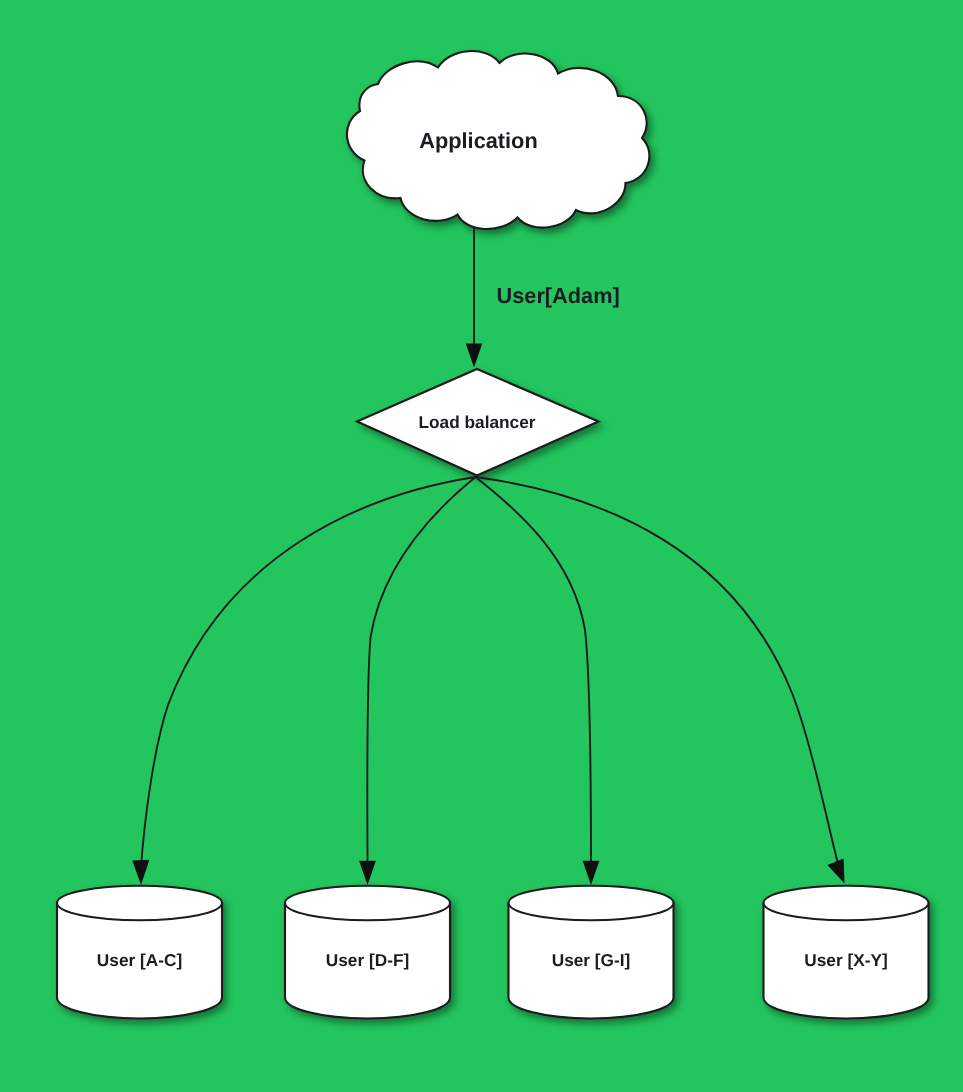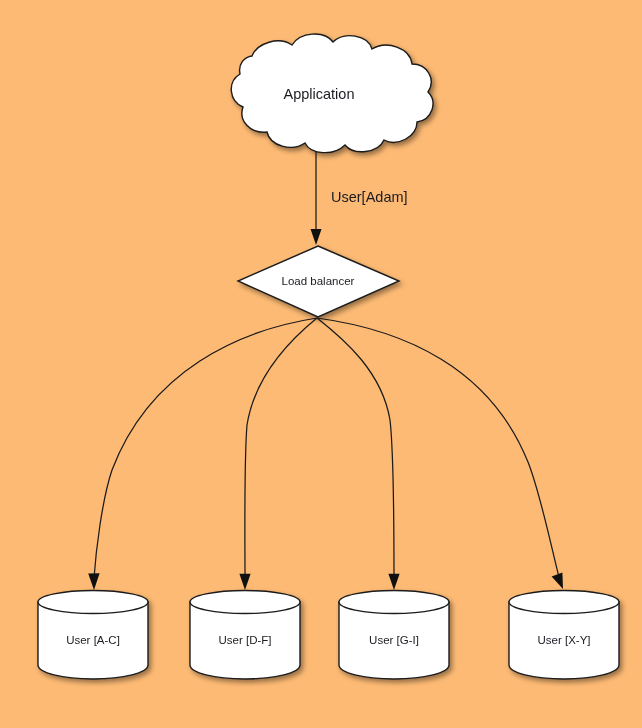--- a/index.html
+++ b/index.html
@@ -56,21 +56,21 @@
     stroke-width: 1.25;
   }
   .arrow-head {
     fill: #101010;
     stroke: none;
   }
 </style>
 </head>
 <body>
 
-<div id="canvas" style="background: #fdba74;">
+<div id="canvas" style="background: #22c55e; font-weight: bold;">
 
   <svg id="diagram-svg" viewBox="0 0 642 728">
     <defs>
       <filter id="softshadow" x="-30%" y="-30%" width="170%" height="170%">
         <feDropShadow dx="2.5" dy="3" stdDeviation="2.6" flood-color="#000000" flood-opacity="0.42"></feDropShadow>
       </filter>
       <filter id="softshadow2" x="-40%" y="-40%" width="190%" height="190%">
         <feDropShadow dx="2.5" dy="3" stdDeviation="2.4" flood-color="#000000" flood-opacity="0.40"></feDropShadow>
       </filter>
     </defs>

